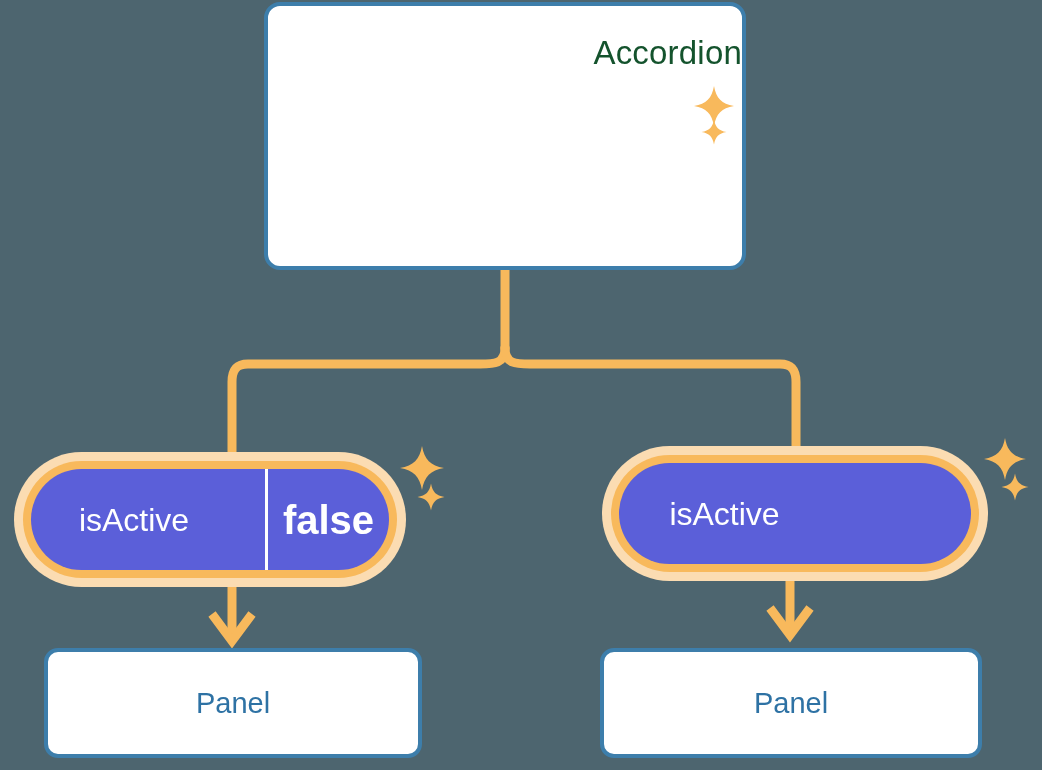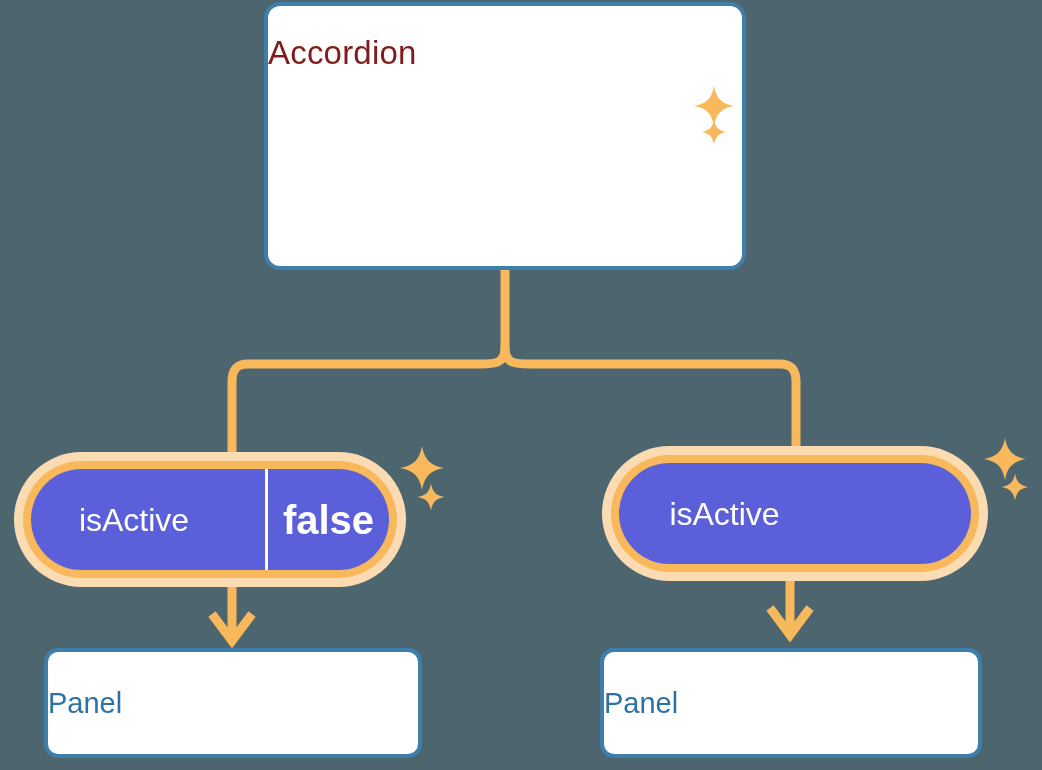--- a/index.html
+++ b/index.html
@@ -41,39 +41,39 @@
     left: 264px;
     top: 2px;
     width: 482px;
     height: 268px;
   }
   .card-title {
     position: absolute;
     left: 0;
     right: 0;
     top: 30px;
-    text-align: left;
-    color: #7f1d1d;
+    text-align: right;
+    color: #14532d;
     font-size: 33px;
     font-weight: 400;
     letter-spacing: 0.2px;
     line-height: 1;
   }
 
   
   .panel-card {
     position: absolute;
     box-sizing: border-box;
     background: #ffffff;
     border: 4px solid #3d7eab;
     border-radius: 14px;
     z-index: 2;
     display: flex;
     align-items: center;
-    justify-content: flex-start;
+    justify-content: center;
   }
   #panel-left  { left: 44px;  top: 648px; width: 378px; height: 110px; }
   #panel-right { left: 600px; top: 648px; width: 382px; height: 110px; }
   .panel-label {
     color: #2e72a4;
     font-size: 29px;
     font-weight: 400;
     line-height: 1;
   }
 

